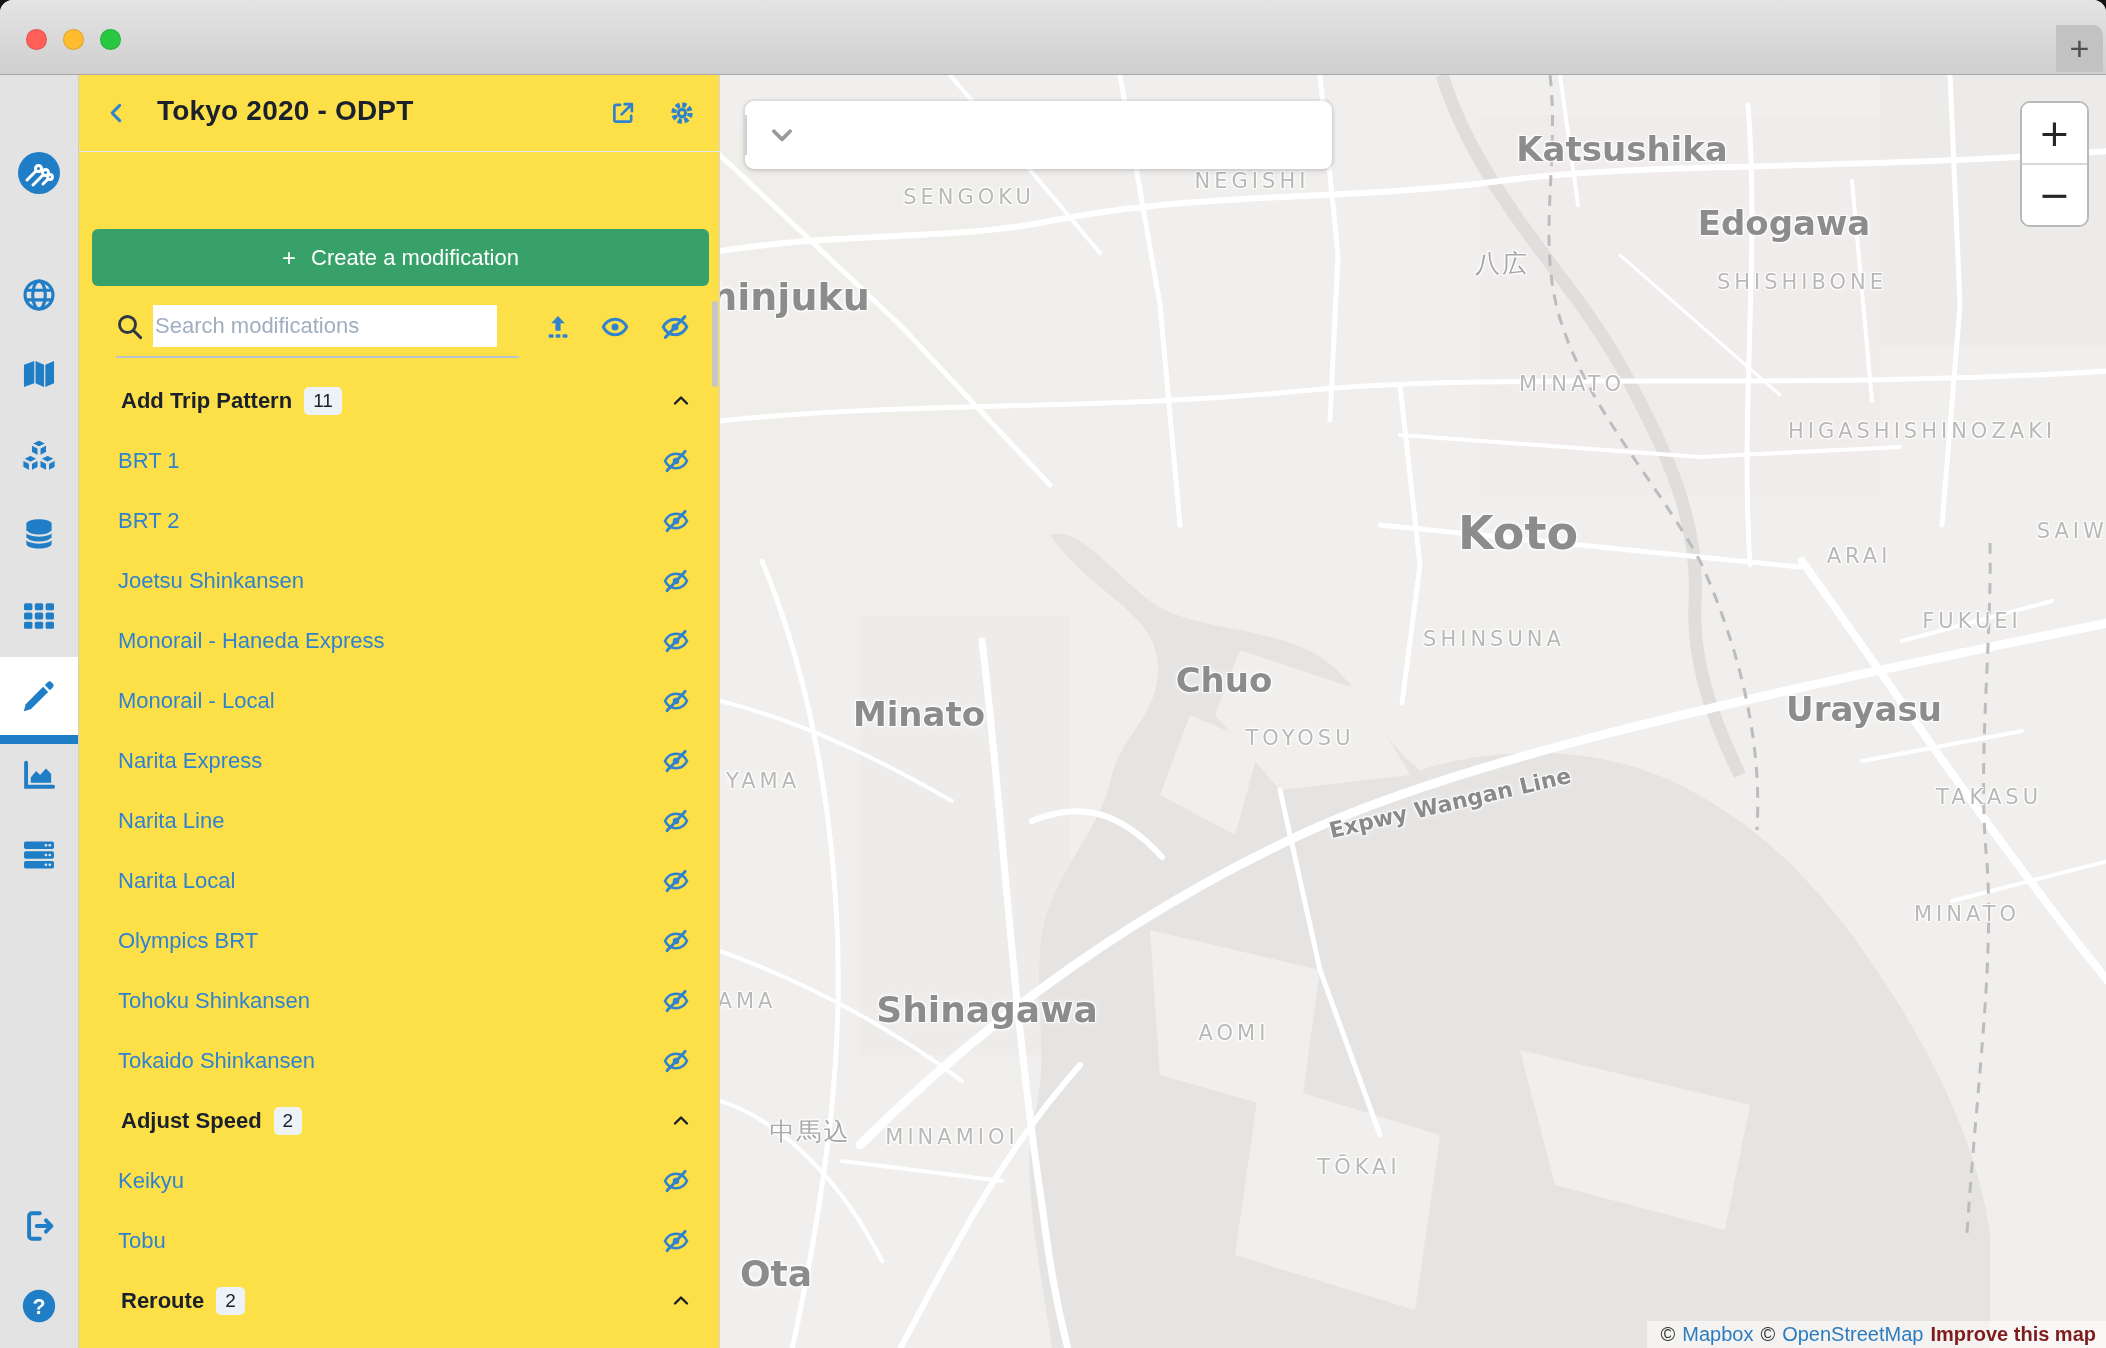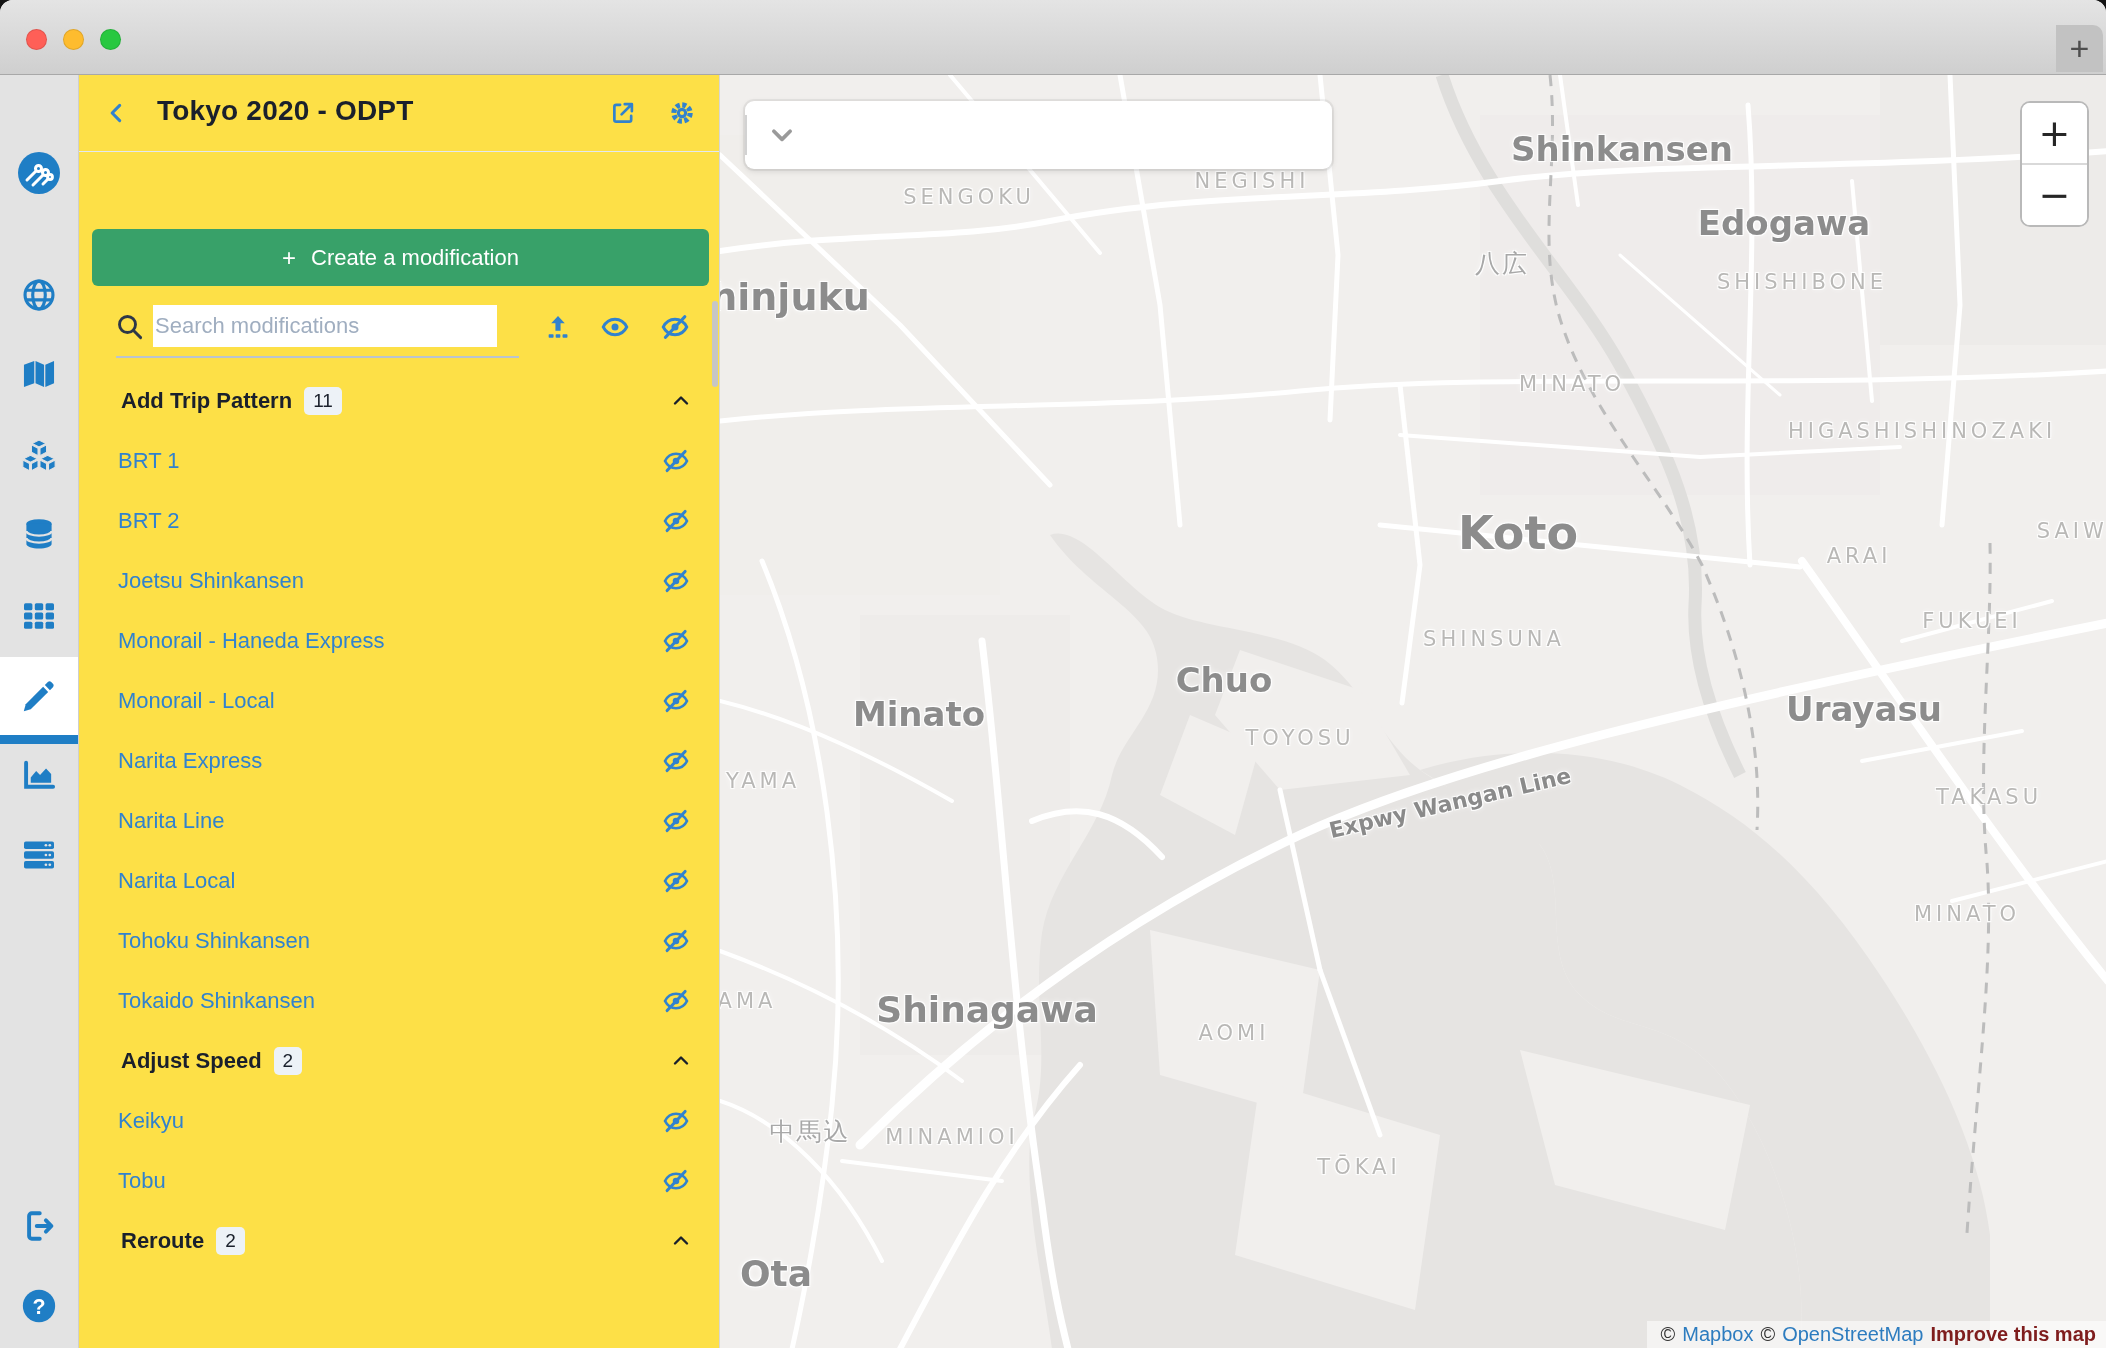--- a/index.html
+++ b/index.html
@@ -326,20 +326,28 @@
           <div class="row item">
             <span class="label">Narita Line</span>
             <span class="vis"><svg width="28" height="28" viewBox="0 0 24 24">
                 <path d="M2.6 12C4.6 8 8.1 5.8 12 5.8S19.4 8 21.4 12c-2 4-5.5 6.2-9.4 6.2S4.6 16 2.6 12Z" fill="none" stroke="#3182ce" stroke-width="2.3"></path>
                 <circle cx="12" cy="12" r="2.8" fill="#3182ce"></circle>
                 <path d="M4.4 20.2 19.8 3.8" stroke="#3182ce" stroke-width="2.6" stroke-linecap="round"></path>
               </svg></span>
           </div>
           <div class="row item">
             <span class="label">Narita Local</span>
+            <span class="vis"><svg width="28" height="28" viewBox="0 0 24 24">
+                <path d="M2.6 12C4.6 8 8.1 5.8 12 5.8S19.4 8 21.4 12c-2 4-5.5 6.2-9.4 6.2S4.6 16 2.6 12Z" fill="none" stroke="#3182ce" stroke-width="2.3"></path>
+                <circle cx="12" cy="12" r="2.8" fill="#3182ce"></circle>
+                <path d="M4.4 20.2 19.8 3.8" stroke="#3182ce" stroke-width="2.6" stroke-linecap="round"></path>
+              </svg></span>
+          </div>
+          <div class="row item">
+            <span class="label">Olympics BRT</span>
             <span class="vis"><svg width="28" height="28" viewBox="0 0 24 24">
                 <path d="M2.6 12C4.6 8 8.1 5.8 12 5.8S19.4 8 21.4 12c-2 4-5.5 6.2-9.4 6.2S4.6 16 2.6 12Z" fill="none" stroke="#3182ce" stroke-width="2.3"></path>
                 <circle cx="12" cy="12" r="2.8" fill="#3182ce"></circle>
                 <path d="M4.4 20.2 19.8 3.8" stroke="#3182ce" stroke-width="2.6" stroke-linecap="round"></path>
               </svg></span>
           </div>
           <div class="row item">
             <span class="label">Tohoku Shinkansen</span>
             <span class="vis"><svg width="28" height="28" viewBox="0 0 24 24">
                 <path d="M2.6 12C4.6 8 8.1 5.8 12 5.8S19.4 8 21.4 12c-2 4-5.5 6.2-9.4 6.2S4.6 16 2.6 12Z" fill="none" stroke="#3182ce" stroke-width="2.3"></path>
@@ -443,21 +451,21 @@
           <path stroke-width="4" d="M1232,826 L1388,786"></path>
         </g>
 
         <g stroke="#bcbcbc" stroke-width="3" fill="none" stroke-dasharray="11 9">
           <path d="M830,0 C840,90 815,170 842,250 C872,340 940,410 982,490 C1022,580 1042,670 1037,755"></path>
           <path d="M1270,468 C1272,568 1257,688 1267,788 C1274,888 1257,1008 1247,1158"></path>
         </g>
       </svg>
 
       <div id="map-labels">
-          <div class="mlabel city" style="left: 902px; top: 74px; font-size: 34px;">Shinkansen</div>
+          <div class="mlabel city" style="left: 902px; top: 74px; font-size: 34px;">Katsushika</div>
           <div class="mlabel city" style="left: 1064px; top: 148px; font-size: 34px;">Edogawa</div>
           <div class="mlabel city" style="left: 70px; top: 222px; font-size: 38px;">hinjuku</div>
           <div class="mlabel city" style="left: 798px; top: 458px; font-size: 46px;">Koto</div>
           <div class="mlabel city" style="left: 504px; top: 605px; font-size: 34px;">Chuo</div>
           <div class="mlabel city" style="left: 199px; top: 639px; font-size: 34px;">Minato</div>
           <div class="mlabel city" style="left: 1144px; top: 634px; font-size: 34px;">Urayasu</div>
           <div class="mlabel city" style="left: 267px; top: 934px; font-size: 36px;">Shinagawa</div>
           <div class="mlabel city" style="left: 56px; top: 1198px; font-size: 36px;">Ota</div>
           <div class="mlabel district" style="left: 532px; top: 106px;">NEGISHI</div>
           <div class="mlabel district" style="left: 249px; top: 122px;">SENGOKU</div>

